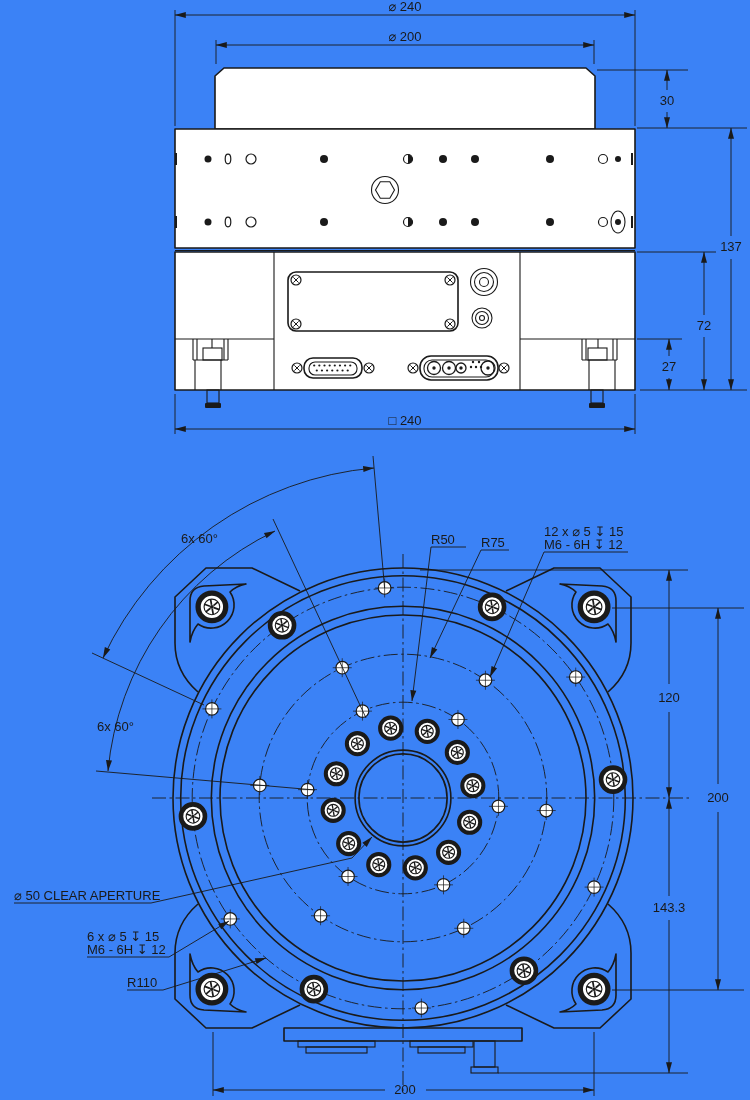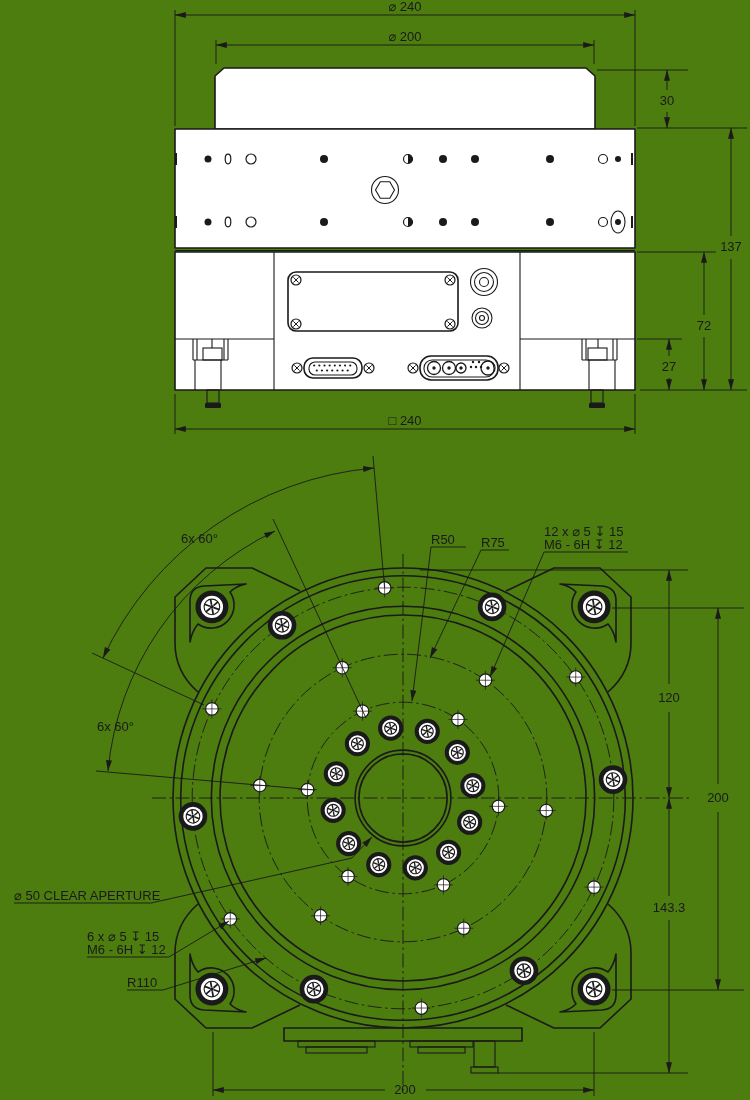--- a/index.html
+++ b/index.html
@@ -1,16 +1,16 @@
 <!DOCTYPE html>
 <html><head>
 <meta charset="utf-8">
 <style>
   html,body{margin:0;padding:0;background:#fff;}
-  .page{width:750px;height:1100px;position:relative;background:#4d7c0f;overflow:hidden;}
+  .page{width:750px;height:1100px;position:relative;background:#3b82f6;overflow:hidden;}
   svg text{font:13px "Liberation Sans", sans-serif;fill:#1a1a1a;}
   svg text.mid{text-anchor:middle;}
   .ln{fill:none;stroke:#1a1a1a;stroke-width:1.6;stroke-linejoin:round;}
   .lnw{fill:#fff;stroke:#1a1a1a;stroke-width:1.6;stroke-linejoin:round;}
   .thin{fill:none;stroke:#1a1a1a;stroke-width:1.1;}
   .cl{fill:none;stroke:#1a1a1a;stroke-width:0.9;stroke-dasharray:14 3.5 2.5 3.5;}
   .dim{fill:none;stroke:#1a1a1a;stroke-width:0.9;}
   .dkfill{fill:#1a1a1a;stroke:none;}
 </style>
 </head>

